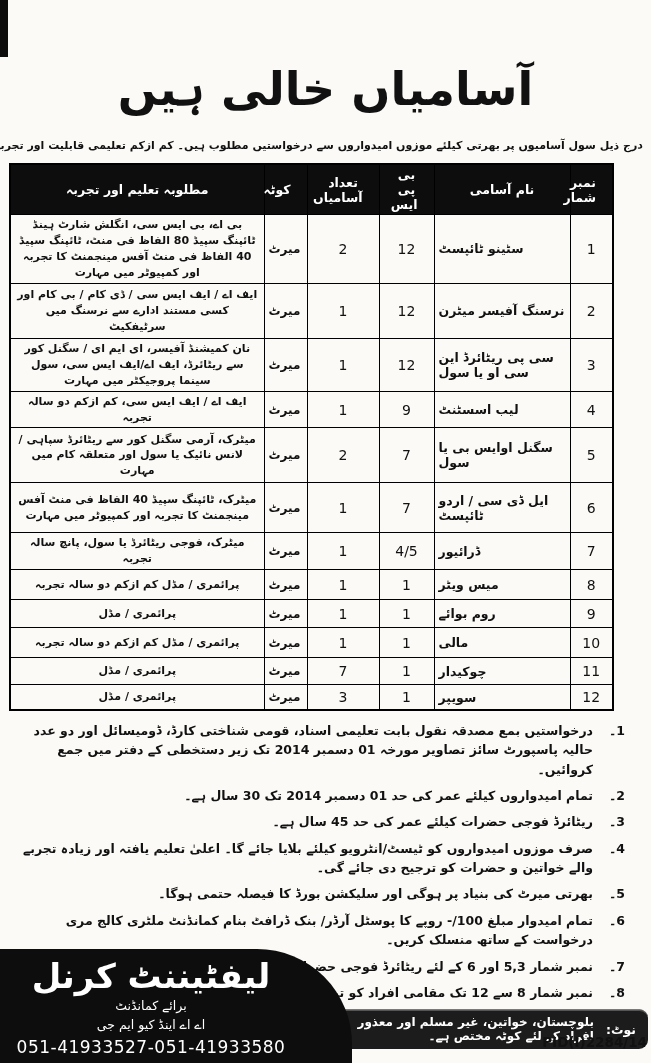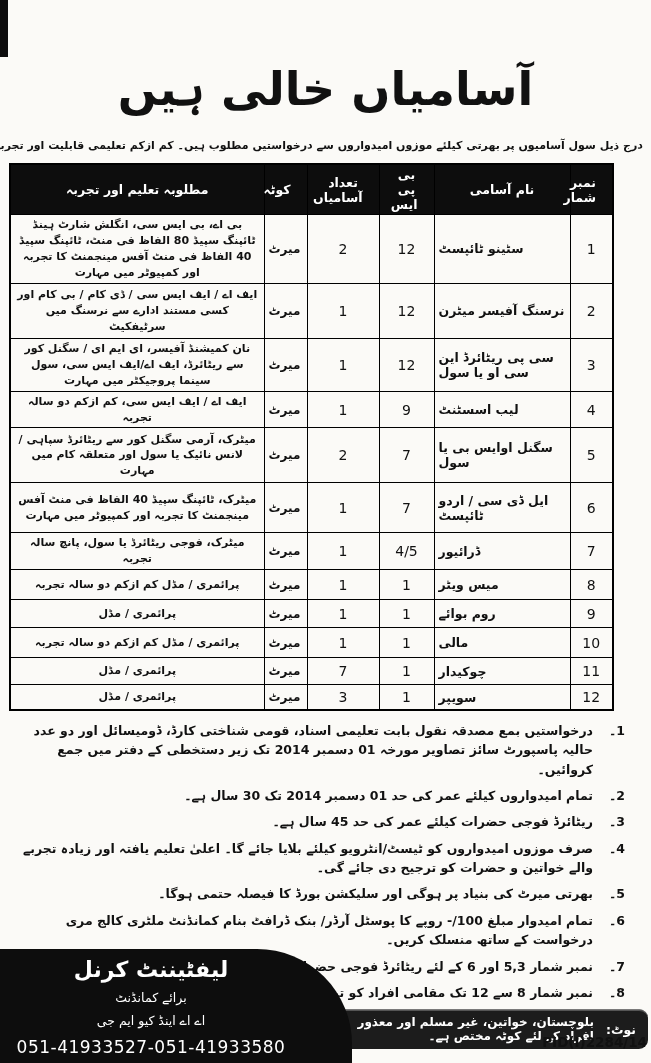--- a/index.html
+++ b/index.html
@@ -86,21 +86,21 @@
   .note-box .nb-label{font-size:12.5px;font-weight:bold;white-space:nowrap;}
   .note-box .nb-text{font-size:12px;font-weight:bold;}
 
   
   .signature-box{
     position:absolute;left:0;bottom:0;width:352px;height:114px;
     background:var(--box);border-top-right-radius:95px;
     color:#fff;text-align:center;padding:10px 60px 6px 10px;
     display:flex;flex-direction:column;justify-content:space-between;align-items:center;
   }
-  .sig-rank{font-size:22px;font-weight:bold;line-height:1;}
+  .sig-rank{font-size:34px;font-weight:bold;line-height:1;}
   .sig-for{font-size:12.5px;}
   .sig-org{font-size:12.5px;}
   .sig-phone{font-size:17px;direction:ltr;letter-spacing:.5px;}
   .pid{
     position:absolute;right:4px;bottom:13px;font-size:13.5px;font-weight:bold;
     direction:ltr;
   }
 </style>
 </head>
 <body>

